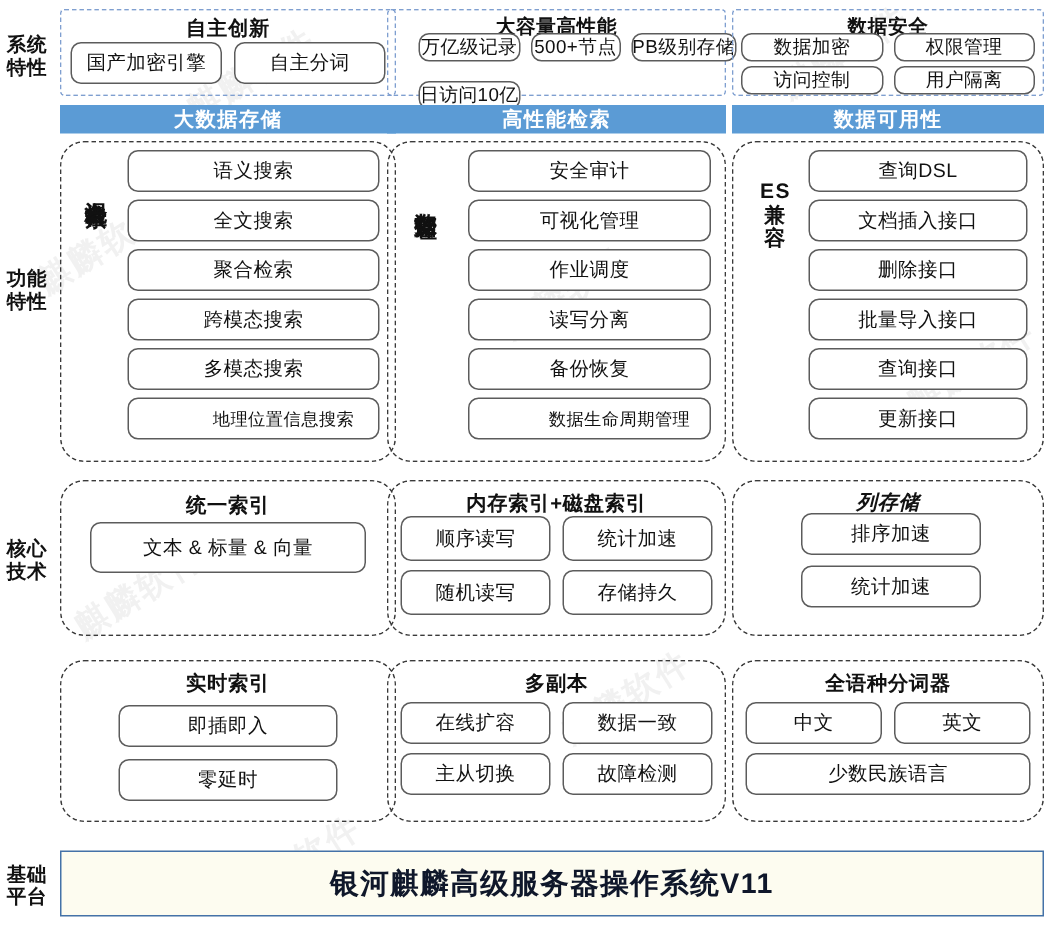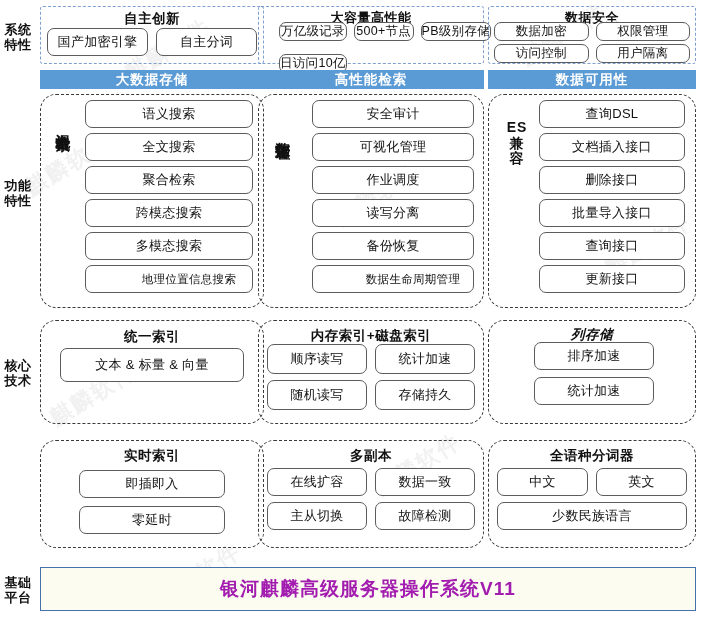--- a/index.html
+++ b/index.html
@@ -135,21 +135,21 @@
     width: 656px; height: 44px;
     background: #fdfcf0;
     border: 1.5px solid #4472a8;
     display: flex;
     align-items: center;
     justify-content: center;
   }
   .platform-text {
     font-size: 19px;
     font-weight: bold;
-    color: #a21caf;
+    color: #0f172a;
     letter-spacing: 1px;
   }
 </style>
 </head>
 <body>
 
 <div id="root">
 
   <div class="wm" style="left:120px;top:35px;">麒麟软件</div>
   <div class="wm" style="left:515px;top:20px;">麒麟软件</div>

